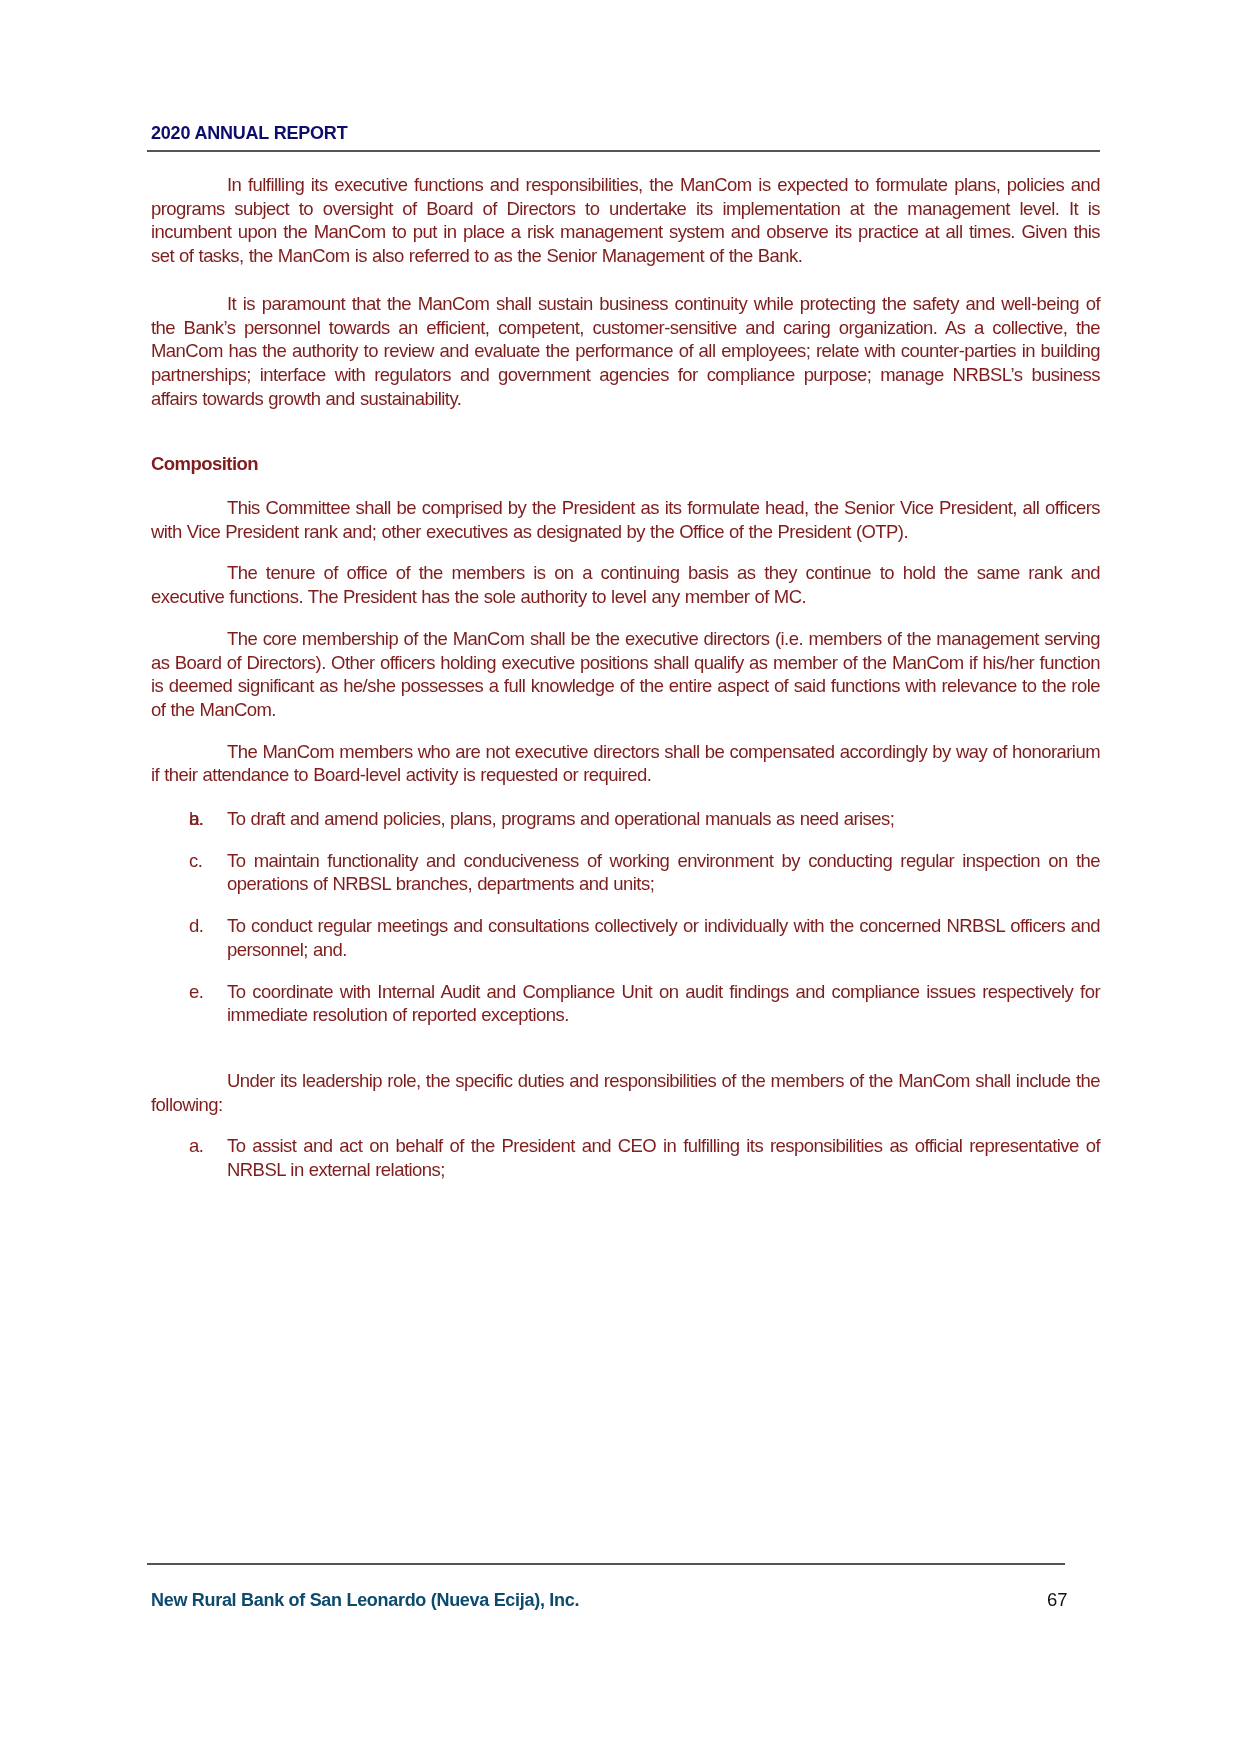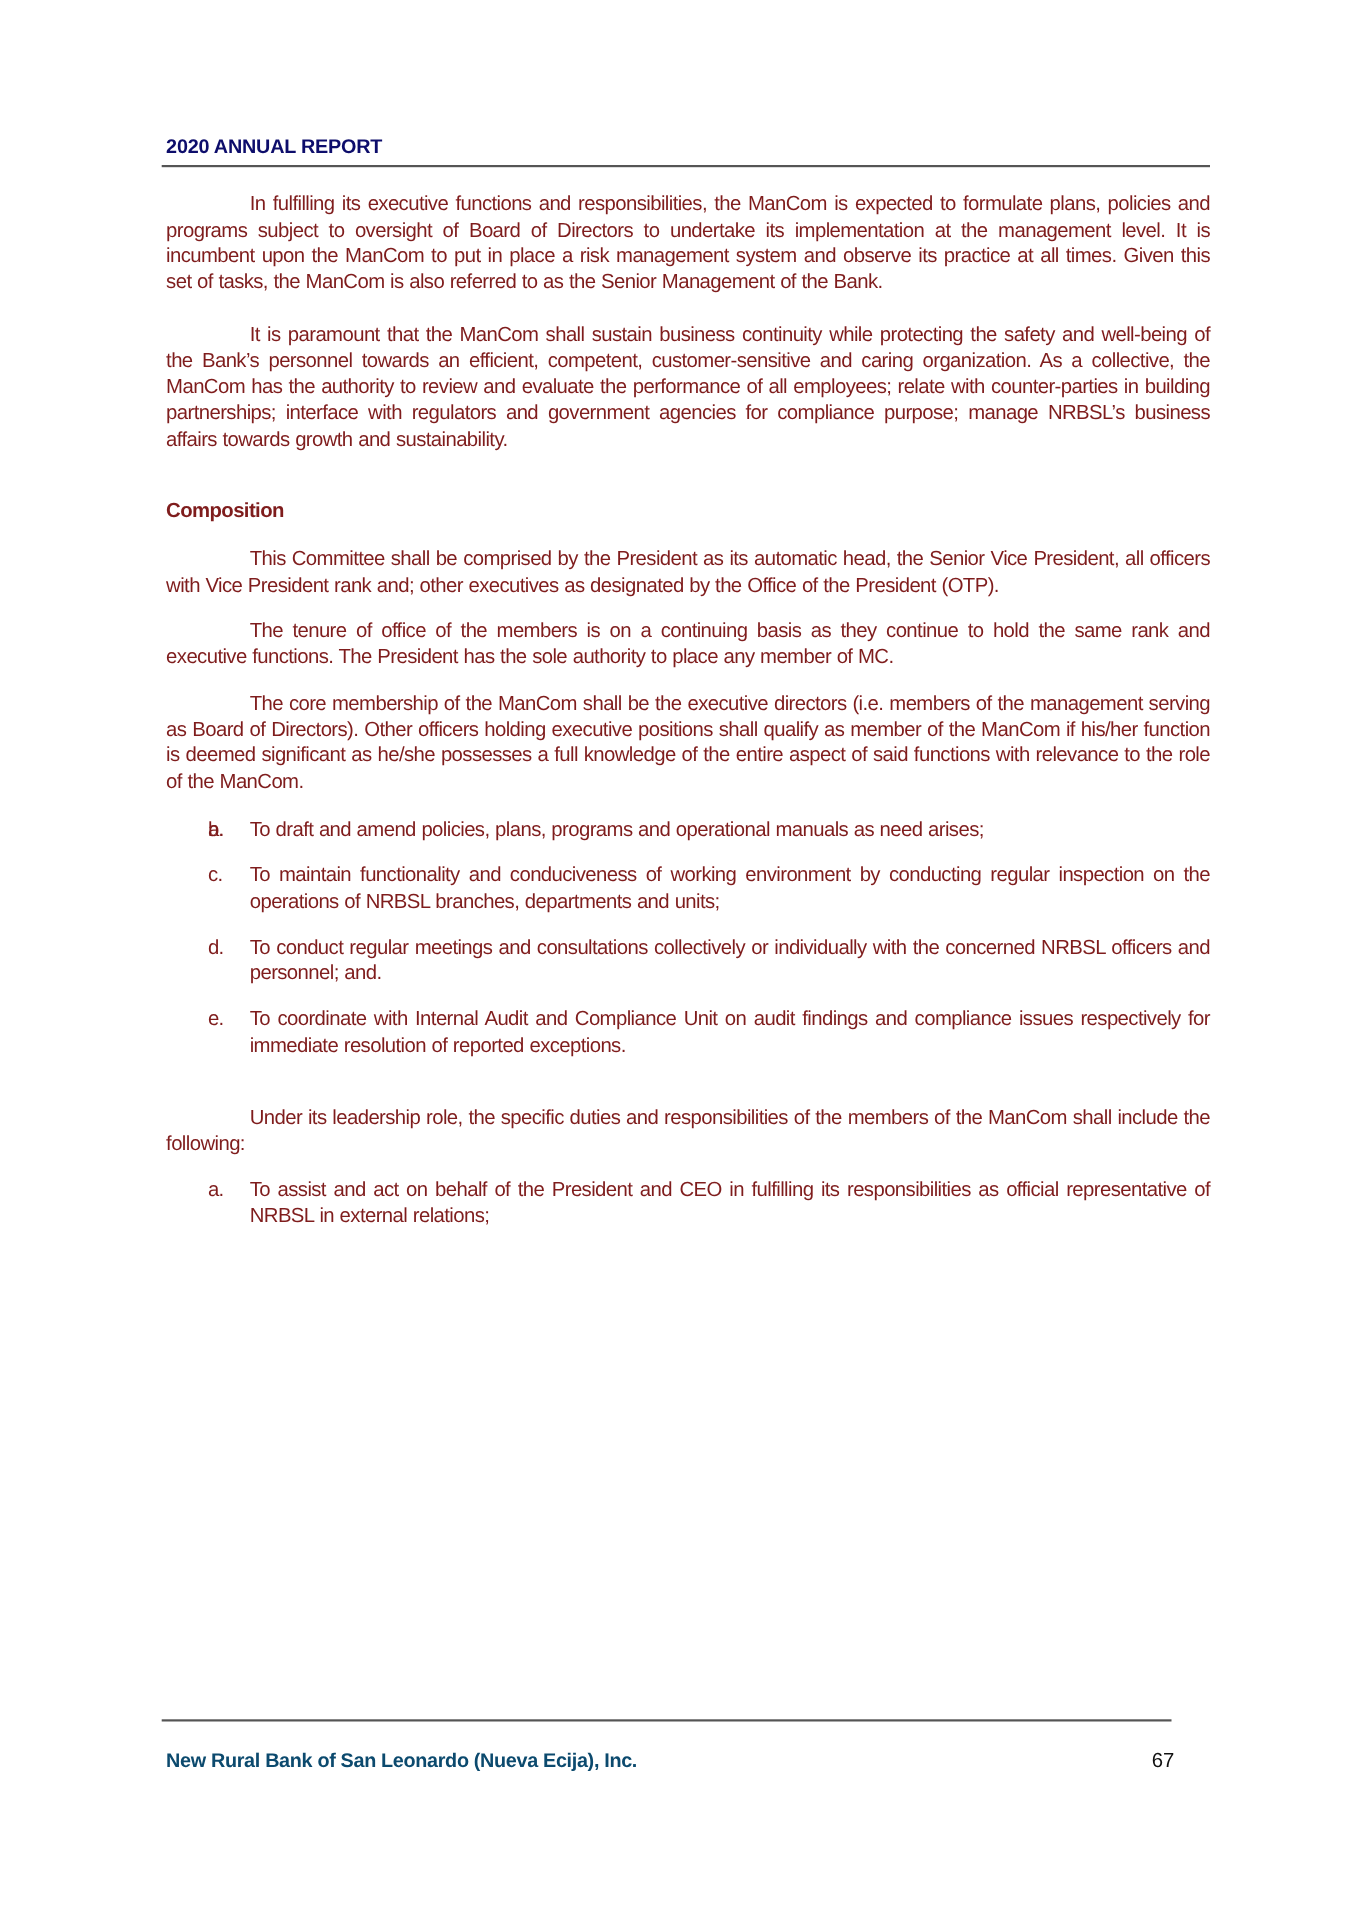--- a/index.html
+++ b/index.html
@@ -24,23 +24,24 @@
 <div class="page">
 
   <div class="hdr-title">2020 ANNUAL REPORT</div>
   <div class="hdr-rule"></div>
 
   <div class="body">
     <p class="indent">In fulfilling its executive functions and responsibilities, the ManCom is expected to formulate plans, policies and programs subject to oversight of Board of Directors to undertake its implementation at the management level. It is incumbent upon the ManCom to put in place a risk management system and observe its practice at all times. Given this set of tasks, the ManCom is also referred to as the Senior Management of the Bank.</p>
     <p class="indent gap" style="margin-top:18px;"> It is paramount that the ManCom shall sustain business continuity while protecting the safety and well-being of the Bank’s personnel towards an efficient, competent, customer-sensitive and caring organization. As a collective, the ManCom has the authority to review and evaluate the performance of all employees; relate with counter-parties in building partnerships; interface with regulators and government agencies for compliance purpose; manage NRBSL’s business affairs towards growth and sustainability.</p>
 
     <p class="h" style="margin-top:42px;">Composition</p>
-    <p class="indent" style="margin-top:20px;">This Committee shall be comprised by the President as its automatic head, the Senior Vice President, all officers with Vice President rank and; other executives as designated by the  Office of the President (OTP).</p>
-    <p class="indent" style="margin-top:18px;">The tenure of office of the members is on a continuing basis as they continue to hold the same rank and executive functions. The President has the sole authority to place any member of MC.</p>
+    <p class="indent" style="margin-top:20px;">This Committee shall be comprised by the President as its formulate head, the Senior Vice President, all officers with Vice President rank and; other executives as designated by the  Office of the President (OTP).</p>
+    <p class="indent" style="margin-top:18px;">The tenure of office of the members is on a continuing basis as they continue to hold the same rank and executive functions. The President has the sole authority to level any member of MC.</p>
     <p class="indent" style="margin-top:18px;">The core membership of the ManCom shall be the executive directors (i.e. members of the management serving as Board of Directors). Other officers holding executive positions shall qualify as member of the ManCom if his/her function is deemed significant as he/she possesses a full knowledge of the entire aspect of said functions with relevance to the role of the ManCom.</p>
+    <p class="indent" style="margin-top:18px;">The ManCom members who are not executive directors shall be compensated accordingly by way of honorarium if their attendance to Board-level activity is requested or required.</p>
 
 
     <p class="list-item" style="margin-top:20px;">
       <span class="mark">a.</span>
     </p>
     <p class="list-item" style="margin-top:18px;">
       <span class="mark">b.</span>
       <span>To draft and amend policies, plans, programs and operational manuals as need arises;</span>
     </p>
     <p class="list-item" style="margin-top:18px;">

